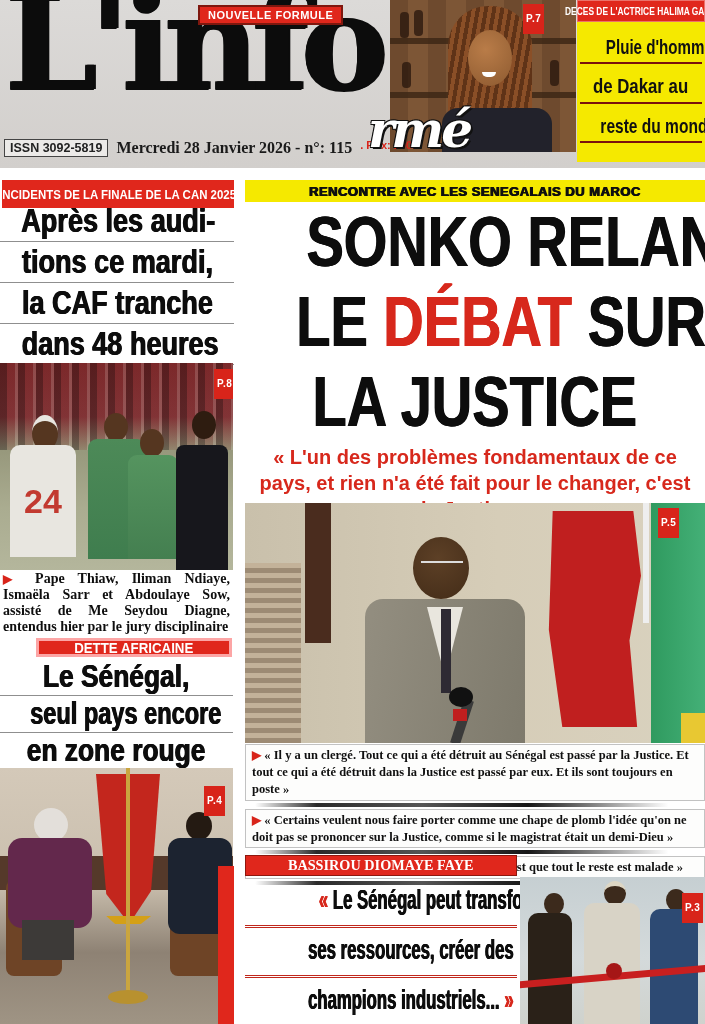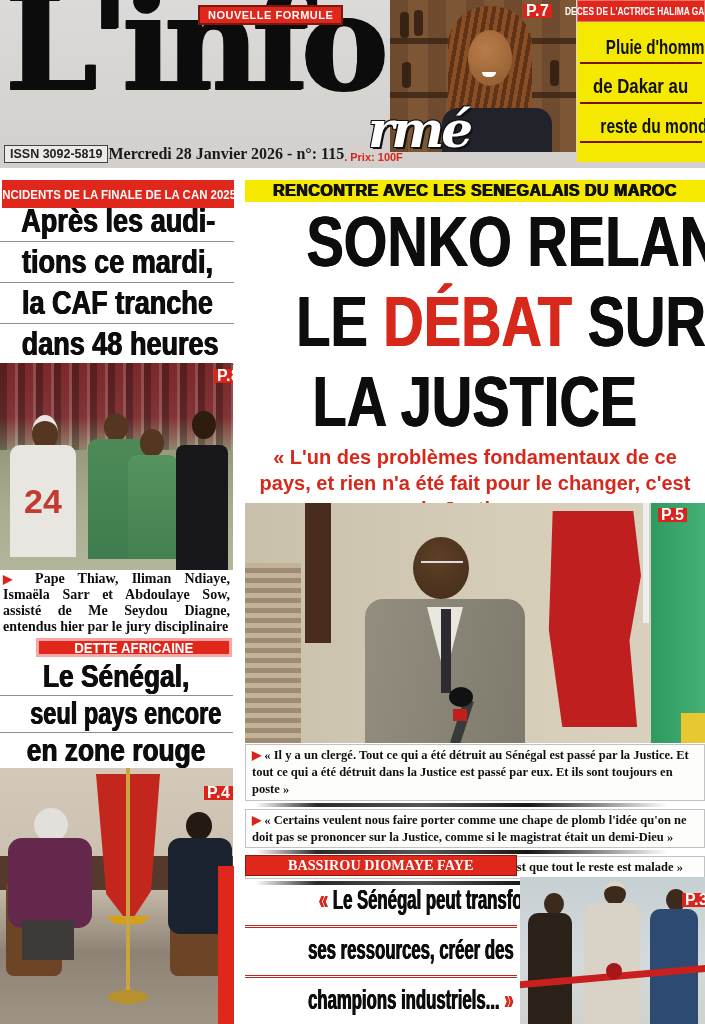--- a/index.html
+++ b/index.html
@@ -22,29 +22,29 @@
   .header-photo{left:390px;top:0;width:186px;height:152px;overflow:hidden;
          background:repeating-linear-gradient(90deg,#6e4a2e 0 18px,#7d5636 18px 38px);}
   .shelf{position:absolute;left:0;width:100%;height:6px;background:#3a2414;opacity:.8;}
   .bottle{position:absolute;width:9px;height:26px;border-radius:4px;background:#27150c;opacity:.75;}
   .braids{position:absolute;left:58px;top:6px;width:84px;height:140px;border-radius:40px 40px 18px 18px;
          background:repeating-linear-gradient(100deg,#8a4f27 0 4px,#5f3317 4px 8px);}
   .face{position:absolute;left:78px;top:30px;width:44px;height:56px;border-radius:50%;
          background:radial-gradient(circle at 40% 35%,#b97c48,#8d5a30);}
   .smile{position:absolute;left:92px;top:72px;width:14px;height:5px;border-radius:0 0 8px 8px;background:#fff;}
   .torso-w{position:absolute;left:52px;top:108px;width:110px;height:46px;border-radius:16px 16px 0 0;background:#22222b;}
-  .pref{background:#d8241a;color:#fff;font-weight:bold;font-size:16px;line-height:14px;
-        padding:0 3px;z-index:9;letter-spacing:0.5px;}
+  .pref{background:#d8241a;color:#fff;font-weight:bold;font-size:10px;line-height:14px;
+        padding:8px 3px;z-index:9;letter-spacing:0.5px;}
   .obit-kicker{left:577px;top:0;width:128px;height:22px;background:#e0271c;color:#fff;
         display:flex;align-items:center;justify-content:center;box-shadow:inset 0 0 0 1px rgba(255,255,255,.35);}
   .obit-kicker span{font-size:10.5px;font-weight:bold;}
   .obit-box{left:577px;top:22px;width:128px;height:140px;background:#f5e900;text-align:center;padding-top:10px;box-sizing:border-box;}
   .obit-line{display:block;margin:0 auto 7px;font-size:21px;font-weight:bold;color:#111;
         border-bottom:2.5px solid #7a120c;line-height:1.45;width:96%;}
-  .issn-bar{left:4px;top:139px;height:24px;display:flex;align-items:flex-end;z-index:5;}
+  .issn-bar{left:4px;top:139px;height:24px;display:flex;align-items:flex-start;gap:8px;z-index:5;}
   .issn-box{border:1.5px solid #444;background:#eceae8;padding:1px 5px;font-size:12.5px;font-weight:bold;color:#222;}
   .date-line{font-family:"Liberation Serif",serif;font-size:16px;color:#1a1a1a;font-weight:600;}
   .price{color:#d8241a;font-size:11px;font-weight:bold;}
 
   
   .kick-red{background:#e0271c;color:#fff;display:flex;align-items:center;justify-content:center;}
   .kick-yellow{background:#f5e900;color:#101010;display:flex;align-items:center;justify-content:center;}
 
   
   .can-kicker{left:2px;top:180px;width:232px;height:28px;}
@@ -82,21 +82,21 @@
   .hair-white{position:absolute;left:26px;top:0;width:34px;height:34px;border-radius:50%;background:#e3dfda;}
   .body-purple{position:absolute;left:0;top:30px;width:84px;height:90px;border-radius:14px;background:#63284c;}
   .legs-dark{position:absolute;left:14px;top:112px;width:52px;height:40px;background:#3d3a38;}
   .man{position:absolute;left:168px;top:44px;width:64px;height:150px;}
   .head-dark{position:absolute;left:18px;top:0;width:26px;height:28px;border-radius:50%;background:#241a12;}
   .body-navy{position:absolute;left:0;top:26px;width:64px;height:96px;border-radius:12px;background:#1c2330;}
   .chair{position:absolute;width:56px;height:96px;border-radius:8px;background:#6e4426;}
 
   
   .main-kicker{left:245px;top:180px;width:460px;height:22px;}
-  .main-kicker span{font-size:16px;font-weight:bold;letter-spacing:0.5px;}
+  .main-kicker span{font-size:13px;font-weight:bold;letter-spacing:0.5px;}
   .hl-main{left:245px;top:202px;width:460px;text-align:center;}
   .hl-main-line{display:block;height:80px;line-height:80px;font-size:70px;font-weight:bold;color:#0d0d0d;}
   .red-word{color:#d7281c;}
   .subquote{left:250px;top:444px;width:450px;text-align:center;color:#d7281c;
         font-size:20px;font-weight:bold;line-height:1.3;}
   .sonko-photo{left:245px;top:503px;width:460px;height:240px;overflow:hidden;
         background:linear-gradient(90deg,#c9c0ab 0%,#d6cdb8 55%,#d9d2bf 100%);}
   .mashrabiya{position:absolute;left:0;top:60px;width:56px;height:180px;
         background:repeating-linear-gradient(0deg,#9d8b74 0 5px,#c3b299 5px 10px),#b3a28a;}
   .beam{position:absolute;left:60px;top:0;width:26px;height:140px;background:#4a2c1e;}

